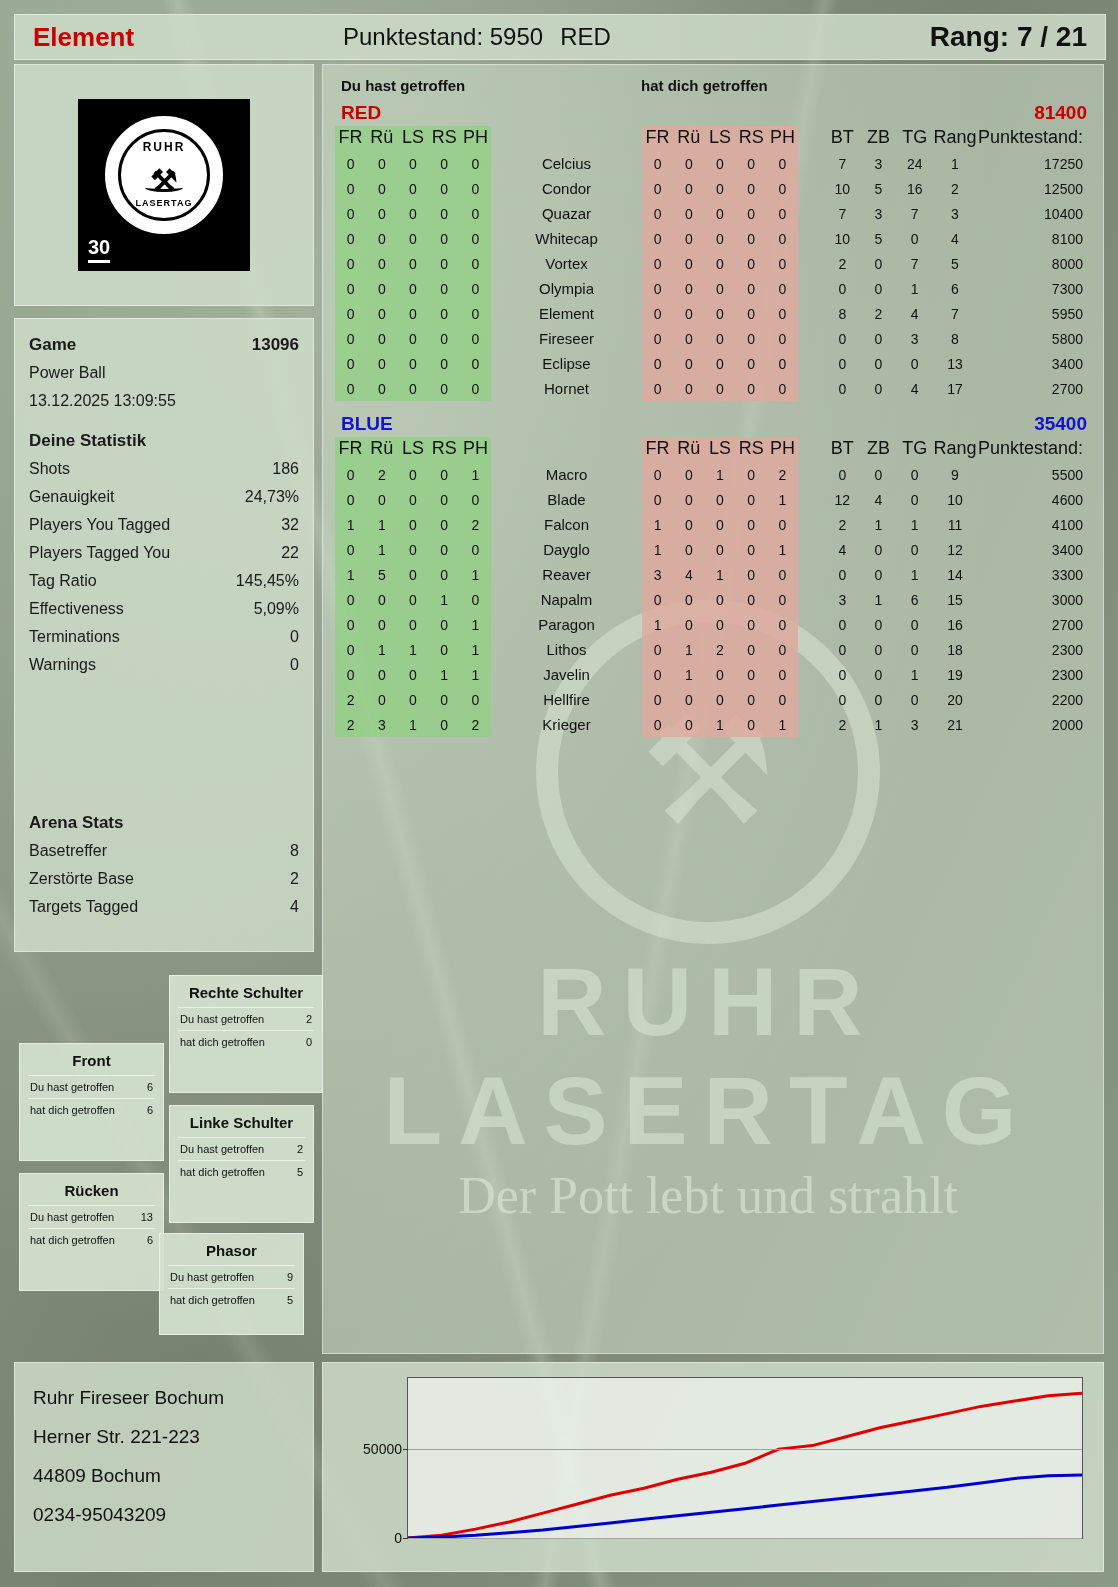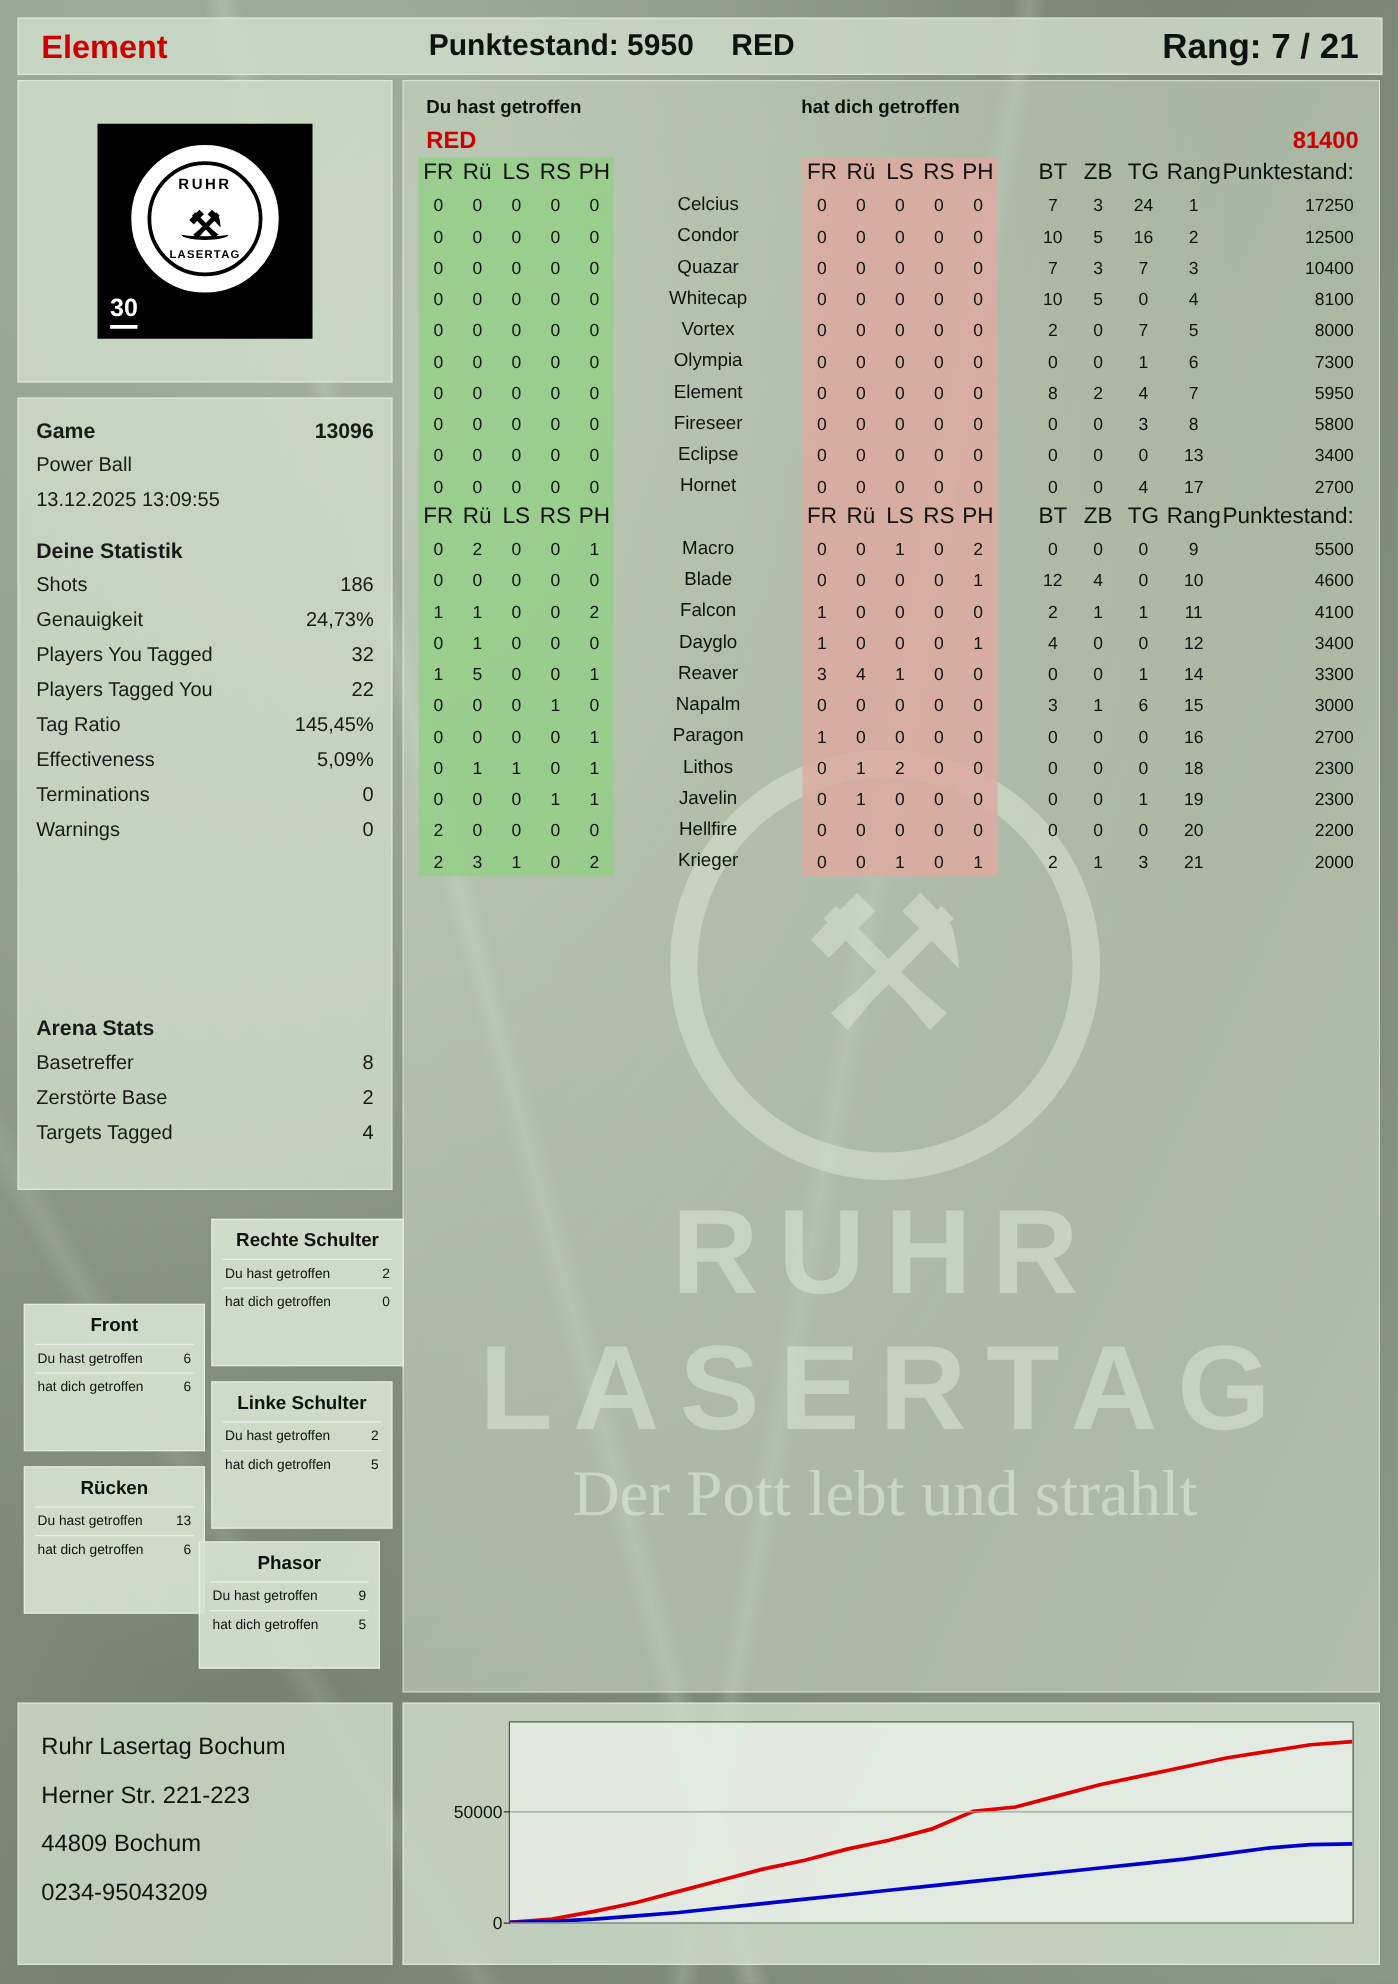--- a/index.html
+++ b/index.html
@@ -93,23 +93,23 @@
     font-weight: bold;
     padding-left: 18px;
     box-sizing: border-box;
   }
   .header .hdr-mid {
     flex: 1;
     display: flex;
     align-items: flex-start;
     justify-content: flex-start;
     padding-left: 28px;
-    gap: 30px;
+    gap: 17px;
     font-size: 24px;
-    font-weight: bold;
+    font-weight: normal;
     color: #111;
   }
   .hdr-team { color: #111; }
   .header .hdr-rank {
     font-size: 28px;
     font-weight: bold;
     padding-right: 18px;
     color: #111;
   }
 
@@ -488,21 +488,21 @@
         <span class="zv">9</span>
       </div>
       <div class="zrow">
         <span>hat dich getroffen</span>
         <span class="zv">5</span>
       </div>
     </div>
   </div>
 
   <div class="address panel">
-    <div>Ruhr Lasertag Bochum</div>
+    <div>Ruhr Fireseer Bochum</div>
     <div>Herner Str. 221-223</div>
     <div>44809 Bochum</div>
     <div>0234-95043209</div>
   </div>
 
   <div class="board">
     <div class="board-head">
       <div class="bh-left">Du hast getroffen</div>
       <div class="bh-right">hat dich getroffen</div>
     </div>
@@ -720,20 +720,24 @@
             <td class="c-gap"></td>
             <td class="c-stat">0</td>
             <td class="c-stat">0</td>
             <td class="c-stat">4</td>
             <td class="c-rank">17</td>
             <td class="c-pts">2700</td>
           </tr>
         </tbody>
     </table>
 
+    <div class="team-line" style="margin-top:10px">
+      <span class="team-blue">BLUE</span>
+      <span class="team-blue">35400</span>
+    </div>
     <table class="score">
       <thead>
         <tr class="hdr-row">
           <th class="c-green">FR</th>
           <th class="c-green">Rü</th>
           <th class="c-green">LS</th>
           <th class="c-green">RS</th>
           <th class="c-green">PH</th>
           <th class="c-name"></th>
           <th class="c-red">FR</th>

